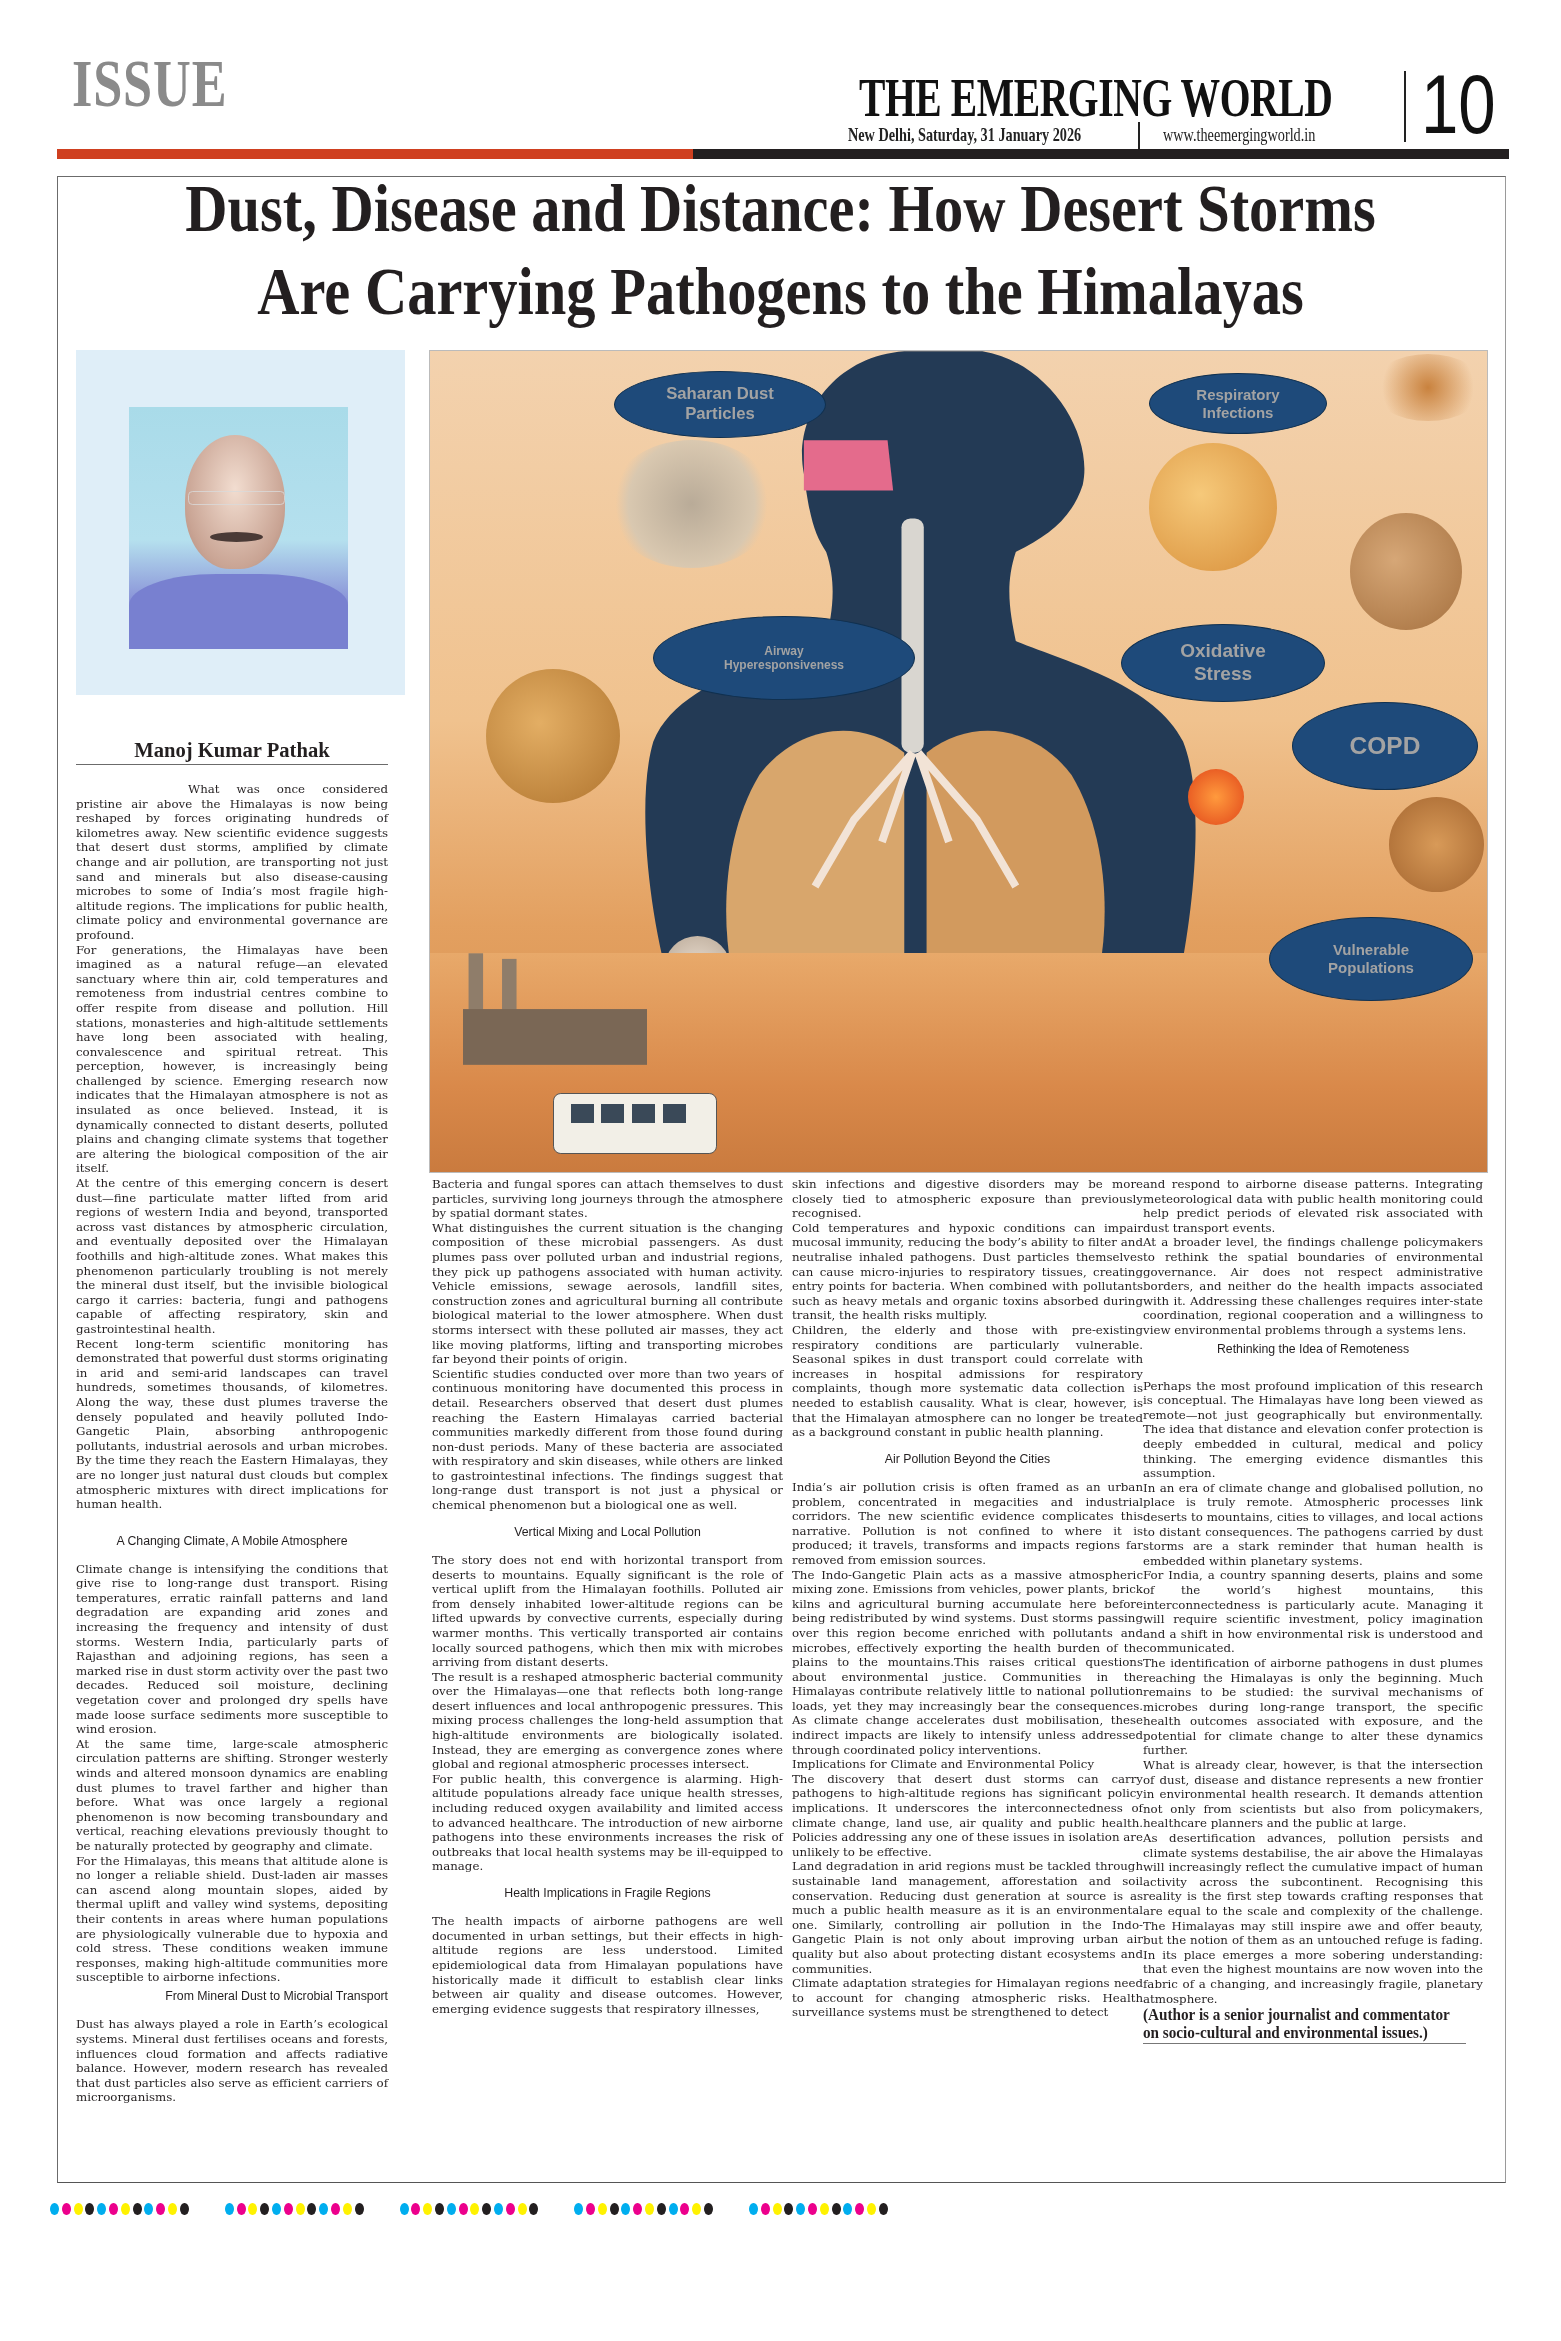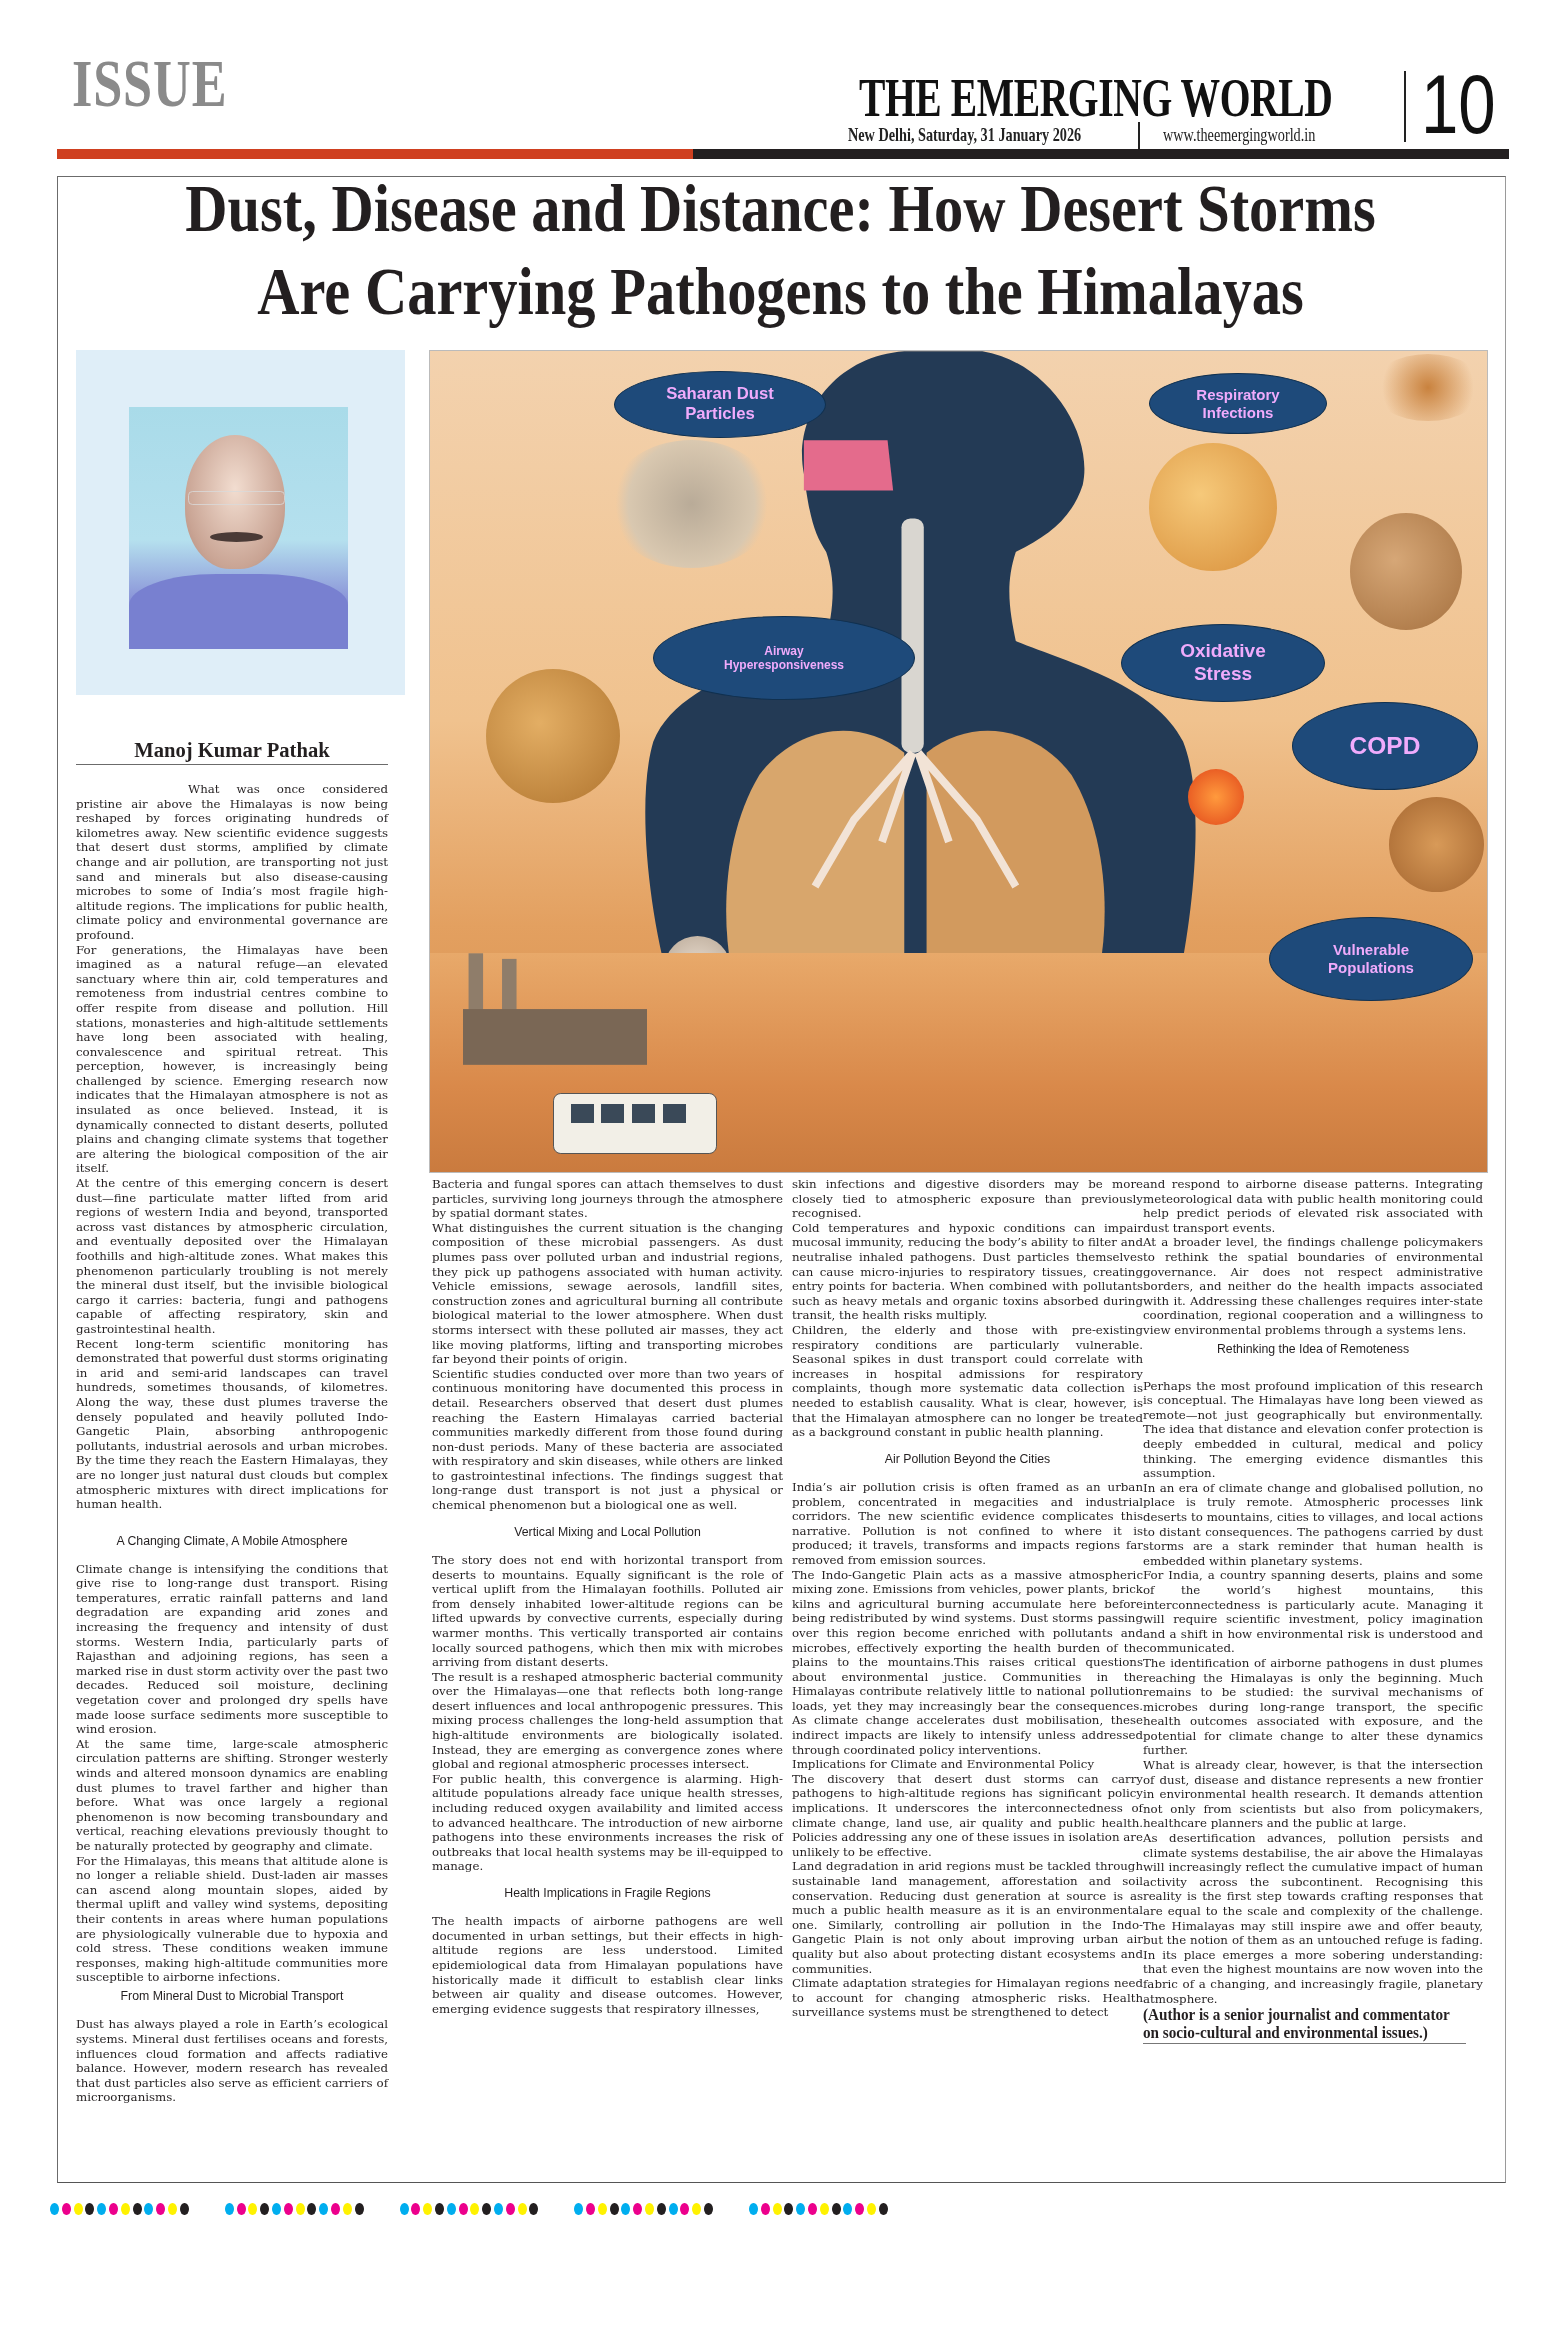--- a/index.html
+++ b/index.html
@@ -42,21 +42,21 @@
   .col1 { left:76px; top:782px; width:312px; }
   .col2 { left:432px; top:1177px; width:351px; }
   .col3 { left:792px; top:1177px; width:351px; }
   .col4 { left:1143px; top:1177px; width:340px; }
   .note { font-family:"Liberation Serif",serif; font-weight:bold; font-size:16px; line-height:18px; text-align:left;
           margin-top:19px; border-bottom:1.7px solid #777; padding-bottom:1.1px; transform:scaleX(0.95); transform-origin:left top; }
   
   .infographic { position:absolute; left:429px; top:350px; width:1057px; height:821px; border:1.1px solid #bbb; overflow:hidden;
      background:linear-gradient(180deg,#f3d2ae 0%,#f0c28e 45%,#e3a060 70%,#d08a48 100%); }
   .silhouette { position:absolute; left:162px; top:0px; width:658px; height:636px; }
-  .bubble { position:absolute; background:#1e4a7a; color:#f0abfc; border:1.7px solid #10304f; border-radius:50%;
+  .bubble { position:absolute; background:#1e4a7a; color:#a3a3a3; border:1.7px solid #10304f; border-radius:50%;
      font-family:"Liberation Sans","DejaVu Sans",sans-serif; font-weight:bold; text-align:center; display:flex;
      align-items:center; justify-content:center; line-height:1.2; }
   .particle { position:absolute; border-radius:50%; }
   .ground { position:absolute; left:0; top:602px; width:1057px; height:223px;
      background:linear-gradient(180deg,#e8a96a,#d9894a 60%,#c97a3e); }
   .bus { position:absolute; left:123px; top:742px; width:162px; height:59px; background:#f2efe7; border-radius:7.8px;
      border:1.7px solid #555; }
   .bus .win { position:absolute; top:10px; height:19px; width:23.4px; background:#3a4958; }
   .factory { position:absolute; left:33px; top:591px; width:184px; height:123px; }
   .dots { position:absolute; top:2203px; left:50px; width:1467px; display:flex; gap:36px; }
@@ -134,21 +134,21 @@
 
 <div class="col col1">
   <p class="indent">What was once considered pristine air above the Himalayas is now being reshaped by forces originating hundreds of kilometres away. New scientific evidence suggests that desert dust storms, amplified by climate change and air pollution, are transporting not just sand and minerals but also disease-causing microbes to some of India’s most fragile high-altitude regions. The implications for public health, climate policy and environmental governance are profound.</p>
   <p>For generations, the Himalayas have been imagined as a natural refuge—an elevated sanctuary where thin air, cold temperatures and remoteness from industrial centres combine to offer respite from disease and pollution. Hill stations, monasteries and high-altitude settlements have long been associated with healing, convalescence and spiritual retreat. This perception, however, is increasingly being challenged by science. Emerging research now indicates that the Himalayan atmosphere is not as insulated as once believed. Instead, it is dynamically connected to distant deserts, polluted plains and changing climate systems that together are altering the biological composition of the air itself.</p>
   <p>At the centre of this emerging concern is desert dust—fine particulate matter lifted from arid regions of western India and beyond, transported across vast distances by atmospheric circulation, and eventually deposited over the Himalayan foothills and high-altitude zones. What makes this phenomenon particularly troubling is not merely the mineral dust itself, but the invisible biological cargo it carries: bacteria, fungi and pathogens capable of affecting respiratory, skin and gastrointestinal health.</p>
   <p>Recent long-term scientific monitoring has demonstrated that powerful dust storms originating in arid and semi-arid landscapes can travel hundreds, sometimes thousands, of kilometres. Along the way, these dust plumes traverse the densely populated and heavily polluted Indo-Gangetic Plain, absorbing anthropogenic pollutants, industrial aerosols and urban microbes. By the time they reach the Eastern Himalayas, they are no longer just natural dust clouds but complex atmospheric mixtures with direct implications for human health.</p>
   <h3 style="margin-top:22px;">A Changing Climate, A Mobile Atmosphere</h3>
   <p>Climate change is intensifying the conditions that give rise to long-range dust transport. Rising temperatures, erratic rainfall patterns and land degradation are expanding arid zones and increasing the frequency and intensity of dust storms. Western India, particularly parts of Rajasthan and adjoining regions, has seen a marked rise in dust storm activity over the past two decades. Reduced soil moisture, declining vegetation cover and prolonged dry spells have made loose surface sediments more susceptible to wind erosion.</p>
   <p>At the same time, large-scale atmospheric circulation patterns are shifting. Stronger westerly winds and altered monsoon dynamics are enabling dust plumes to travel farther and higher than before. What was once largely a regional phenomenon is now becoming transboundary and vertical, reaching elevations previously thought to be naturally protected by geography and climate.</p>
   <p>For the Himalayas, this means that altitude alone is no longer a reliable shield. Dust-laden air masses can ascend along mountain slopes, aided by thermal uplift and valley wind systems, depositing their contents in areas where human populations are physiologically vulnerable due to hypoxia and cold stress. These conditions weaken immune responses, making high-altitude communities more susceptible to airborne infections.</p>
-  <h3 style="margin-top:4.5px;">From Mineral Dust to Microbial Transport</h3>
+  <h3 style="margin-top:4.5px;text-align:right;">From Mineral Dust to Microbial Transport</h3>
   <p>Dust has always played a role in Earth’s ecological systems. Mineral dust fertilises oceans and forests, influences cloud formation and affects radiative balance. However, modern research has revealed that dust particles also serve as efficient carriers of microorganisms.</p>
 </div>
 
 <div class="col col2">
   <p>Bacteria and fungal spores can attach themselves to dust particles, surviving long journeys through the atmosphere by spatial dormant states.</p>
   <p>What distinguishes the current situation is the changing composition of these microbial passengers. As dust plumes pass over polluted urban and industrial regions, they pick up pathogens associated with human activity. Vehicle emissions, sewage aerosols, landfill sites, construction zones and agricultural burning all contribute biological material to the lower atmosphere. When dust storms intersect with these polluted air masses, they act like moving platforms, lifting and transporting microbes far beyond their points of origin.</p>
   <p>Scientific studies conducted over more than two years of continuous monitoring have documented this process in detail. Researchers observed that desert dust plumes reaching the Eastern Himalayas carried bacterial communities markedly different from those found during non-dust periods. Many of these bacteria are associated with respiratory and skin diseases, while others are linked to gastrointestinal infections. The findings suggest that long-range dust transport is not just a physical or chemical phenomenon but a biological one as well.</p>
   <h3>Vertical Mixing and Local Pollution</h3>
   <p>The story does not end with horizontal transport from deserts to mountains. Equally significant is the role of vertical uplift from the Himalayan foothills. Polluted air from densely inhabited lower-altitude regions can be lifted upwards by convective currents, especially during warmer months. This vertically transported air contains locally sourced pathogens, which then mix with microbes arriving from distant deserts.</p>
   <p>The result is a reshaped atmospheric bacterial community over the Himalayas—one that reflects both long-range desert influences and local anthropogenic pressures. This mixing process challenges the long-held assumption that high-altitude environments are biologically isolated. Instead, they are emerging as convergence zones where global and regional atmospheric processes intersect.</p>

